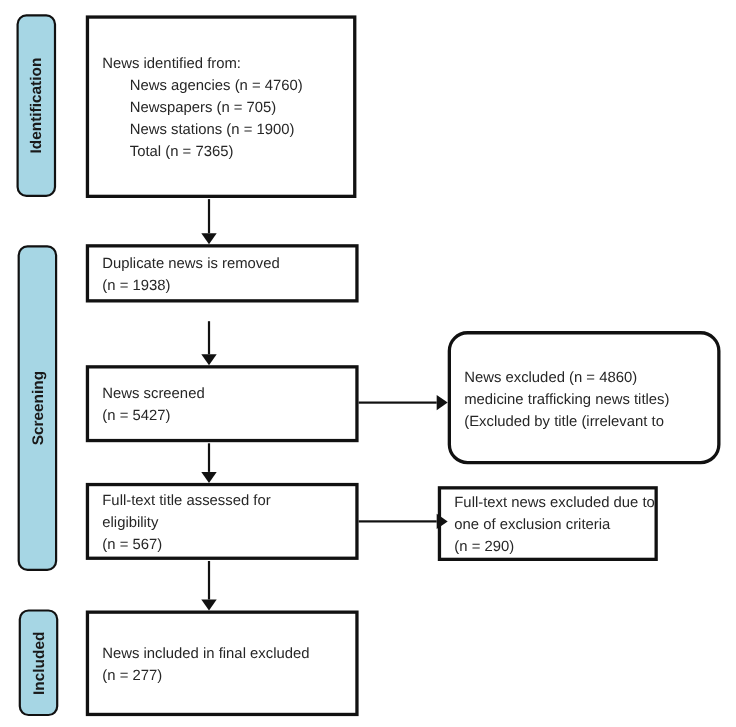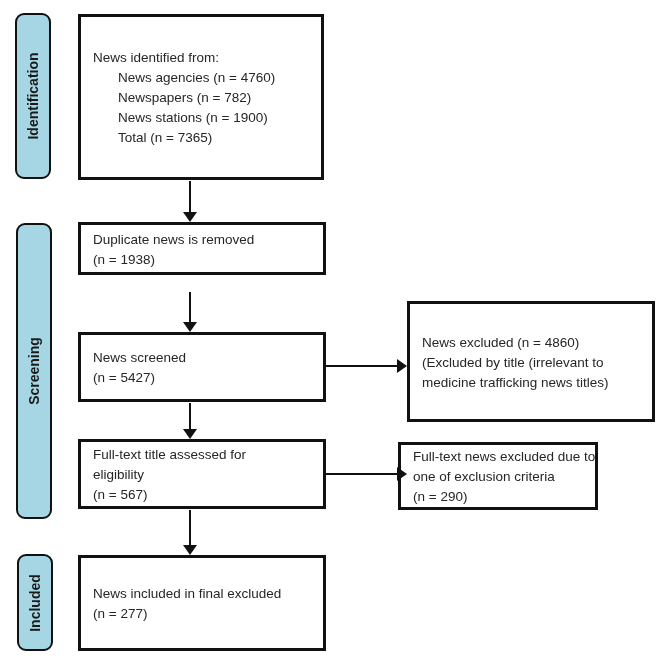--- a/index.html
+++ b/index.html
@@ -78,21 +78,21 @@
   #stage-included       { left: 17px; top: 554px; width: 36px; height: 97px;  }
 
   
   #box-identified        { left: 78px; top: 14px;  width: 246px; height: 166px; }
   #box-duplicates        { left: 78px; top: 222px; width: 248px; height: 53px;  }
   #box-screened          { left: 78px; top: 332px; width: 248px; height: 70px;  }
   #box-fulltext-assessed { left: 78px; top: 439px; width: 248px; height: 70px;  }
   #box-included-final    { left: 78px; top: 555px; width: 248px; height: 96px;  }
 
   
-  #box-excluded-title    { left: 407px; top: 301px; width: 248px; height: 121px; }
+  #box-excluded-title    { left: 407px; top: 301px; width: 248px; height: 121px; border-radius: 18px; }
   #box-excluded-fulltext { left: 398px; top: 442px; width: 200px; height: 68px;  }
 
   
   #arrow-1 { left: 189px; top: 181px; height: 31px; }
   #arrow-2 { left: 189px; top: 292px; height: 30px; }
   #arrow-3 { left: 189px; top: 403px; height: 26px; }
   #arrow-4 { left: 189px; top: 510px; height: 35px; }
   #arrow-h1 { left: 326px; top: 365px; width: 71px; }
   #arrow-h2 { left: 326px; top: 473px; width: 71px; }
 </style>
@@ -107,21 +107,21 @@
   <div class="stage" id="stage-screening">
     <span class="stage-text">Screening</span>
   </div>
   <div class="stage" id="stage-included">
     <span class="stage-text">Included</span>
   </div>
 
   <div class="box" id="box-identified">
     <div class="line">News identified from:</div>
     <div class="line indent">News agencies (n = 4760)</div>
-    <div class="line indent">Newspapers (n = 782)</div>
+    <div class="line indent">Newspapers (n = 705)</div>
     <div class="line indent">News stations (n = 1900)</div>
     <div class="line indent">Total (n = 7365)</div>
   </div>
 
   <div class="box" id="box-duplicates">
     <div class="line">Duplicate news is removed</div>
     <div class="line">(n = 1938)</div>
   </div>
 
   <div class="box" id="box-screened">
@@ -135,22 +135,22 @@
     <div class="line">(n = 567)</div>
   </div>
 
   <div class="box" id="box-included-final">
     <div class="line">News included in final excluded</div>
     <div class="line">(n = 277)</div>
   </div>
 
   <div class="box" id="box-excluded-title">
     <div class="line">News excluded (n = 4860)</div>
+    <div class="line">medicine trafficking news titles)</div>
     <div class="line">(Excluded by title (irrelevant to</div>
-    <div class="line">medicine trafficking news titles)</div>
   </div>
 
   <div class="box" id="box-excluded-fulltext">
     <div class="line">Full-text news excluded due to</div>
     <div class="line">one of exclusion criteria</div>
     <div class="line">(n = 290)</div>
   </div>
 
   <div class="varrow" id="arrow-1"></div>
   <div class="varrow" id="arrow-2"></div>

